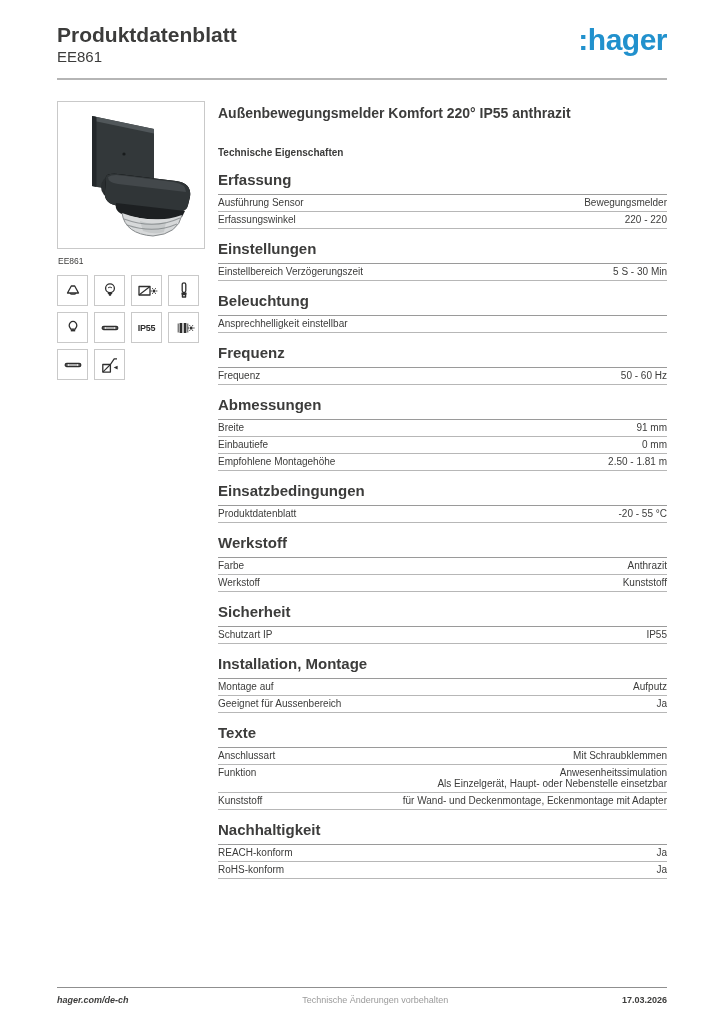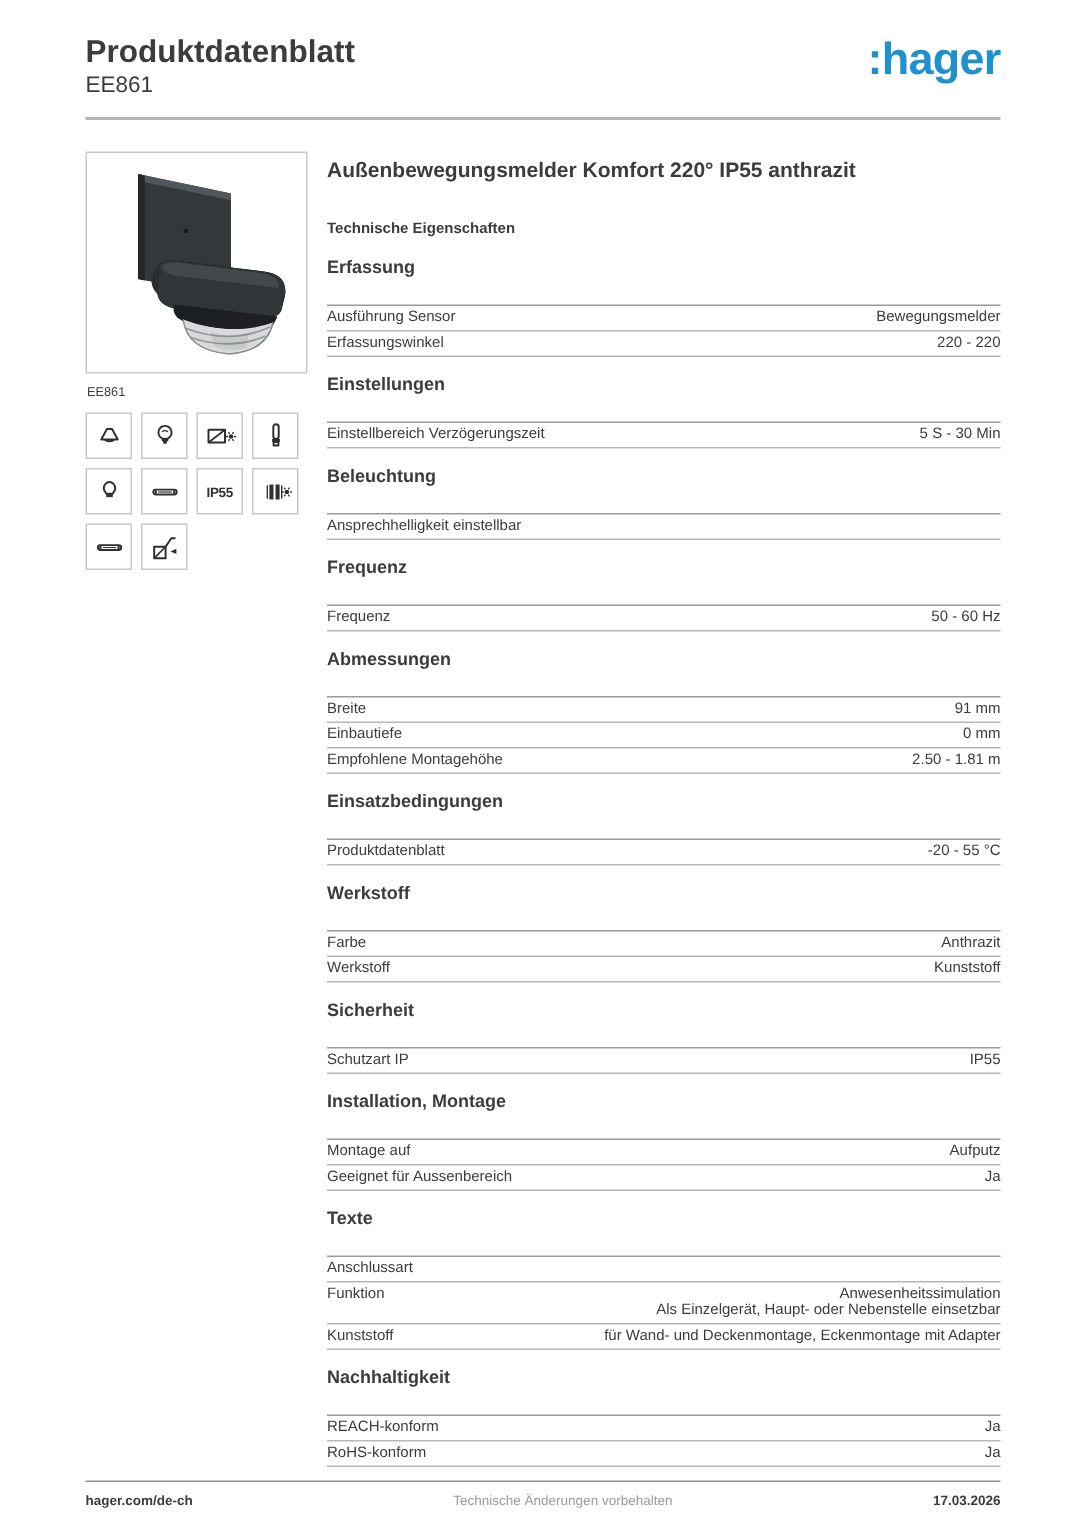--- a/index.html
+++ b/index.html
@@ -28,31 +28,31 @@
   .icon-grid { display:grid; grid-template-columns:repeat(4,31px); gap:6px 6px; }
   .icon-box { width:31px; height:31px; border:1px solid #c9c9c9; display:flex; align-items:center; justify-content:center; background:#fff; }
   .icon-box svg { display:block; }
   .ip55-label { font-size:9px; font-weight:bold; color:#2f2f2f; letter-spacing:-0.2px; }
 
   .product-title { font-size:14px; font-weight:bold; margin-top:4px; }
   .tech-title { font-size:10px; font-weight:bold; margin-top:26px; }
   .sections { margin-top:13px; }
   .section { margin-top:11px; }
   .section:first-child { margin-top:12px; }
-  .sec-heading { font-size:12px; font-weight:bold; padding-bottom:18px; border-bottom:1px solid #9a9a9a; }
+  .sec-heading { font-size:15px; font-weight:bold; padding-bottom:6px; border-bottom:1px solid #9a9a9a; }
   .spec-row { display:flex; justify-content:space-between; align-items:flex-start;
               padding:2px 0 3px 0; border-bottom:1px solid #b7b7b7; font-size:10px; }
   .row-label { flex:none; padding-right:12px; }
   .row-value { flex:1; text-align:right; white-space:pre-line; }
 
   
   .footer { position:absolute; left:57px; right:57px; top:987px;
             border-top:1px solid #8f8f8f; padding-top:7px;
             display:flex; justify-content:space-between; align-items:baseline; font-size:9px; }
-  .footer .f-left { font-weight:bold; text-decoration:none; color:#3c3c3b; }
+  .footer .f-left { font-weight:bold; text-decoration:none; color:#3c3c3b;font-style:italic; }
   .footer .f-center { color:#9b9b9b; }
   .footer .f-right { font-weight:bold; }
 </style>
 </head>
 <body>
 
 <div class="page">
 
   <div class="hdr">
     <div>
@@ -290,20 +290,21 @@
     <span class="row-value">Ja</span>
   </div>
 </div>
   </div>
 
   <div class="section">
     <div class="sec-heading">Texte</div>
     <div class="sec-rows">
   <div class="spec-row">
     <span class="row-label">Anschlussart</span>
+    <span class="row-value">Mit Schraubklemmen</span>
   </div>
 
   <div class="spec-row">
     <span class="row-label">Funktion</span>
     <span class="row-value">Anwesenheitssimulation
 Als Einzelgerät, Haupt- oder Nebenstelle einsetzbar</span>
   </div>
 
   <div class="spec-row">
     <span class="row-label">Kunststoff</span>

